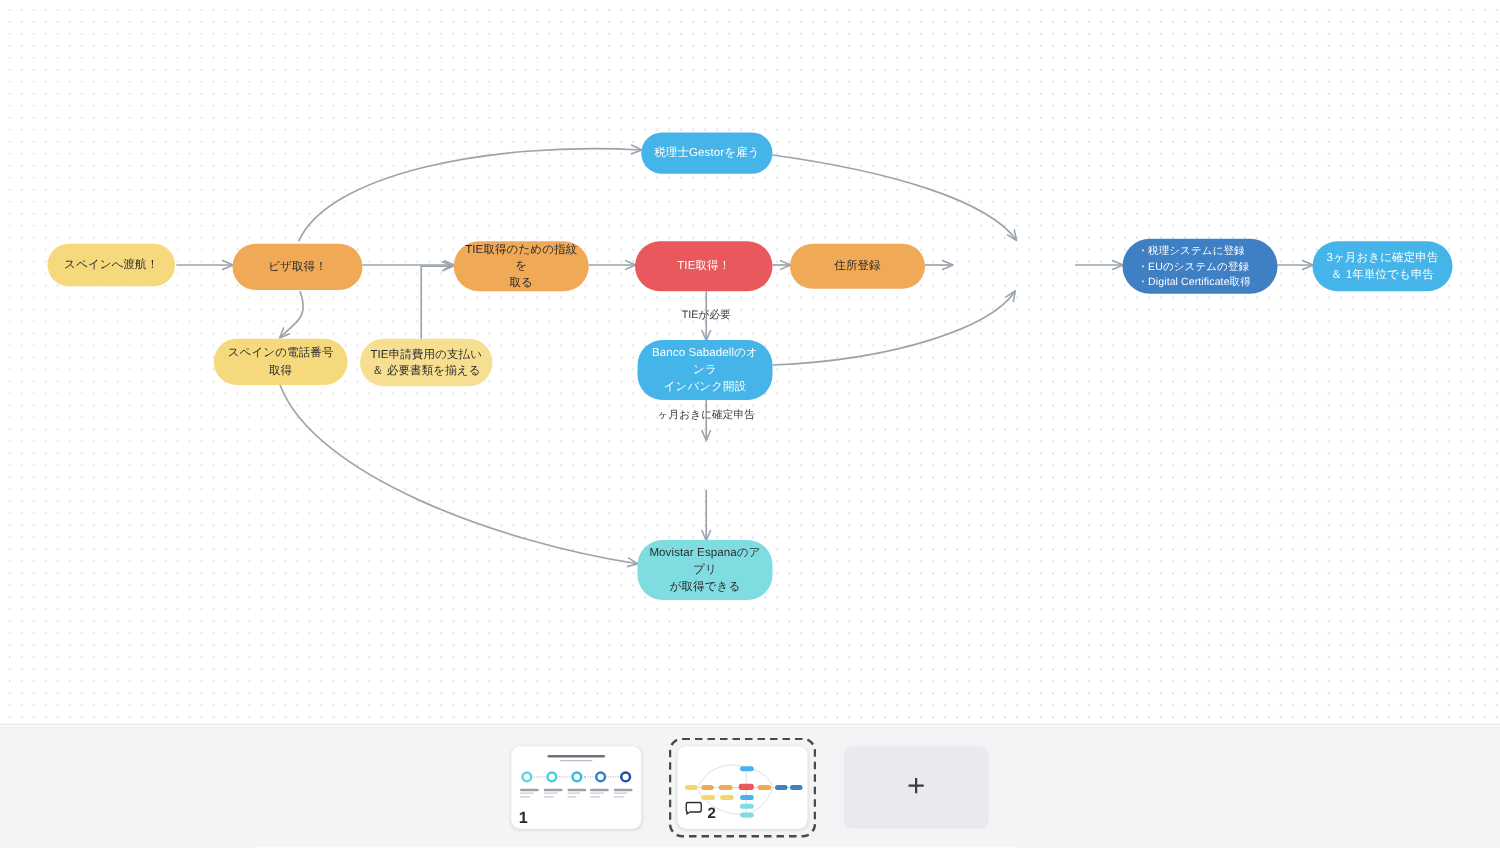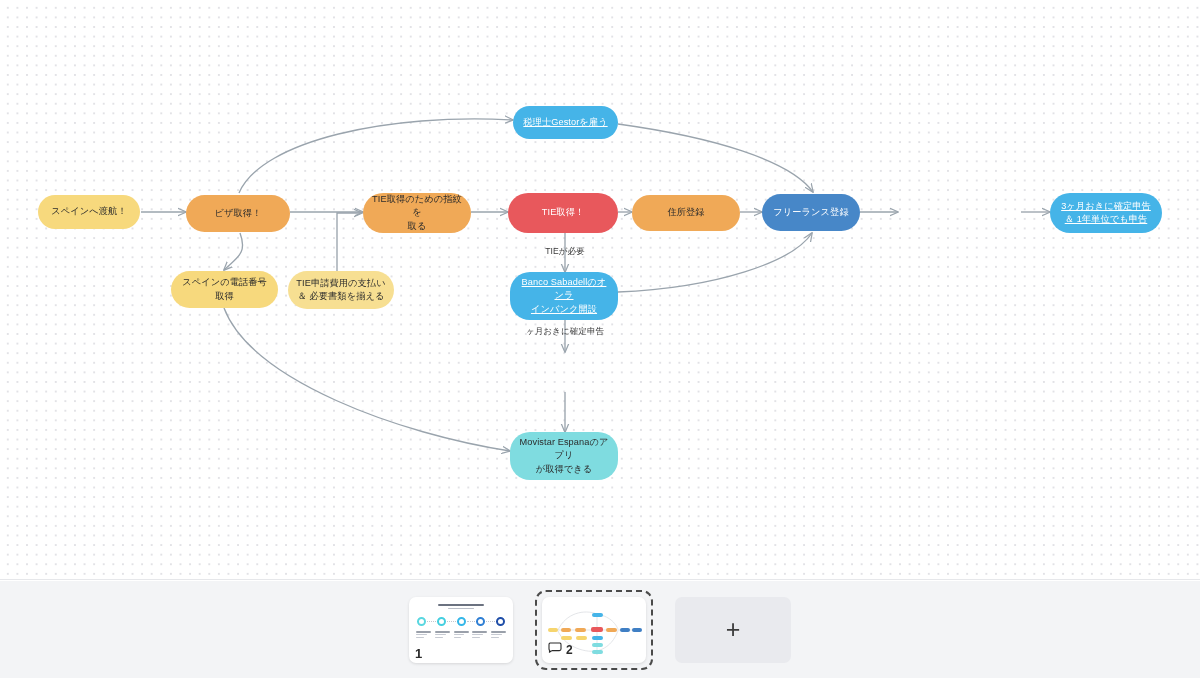--- a/index.html
+++ b/index.html
@@ -38,21 +38,21 @@
     padding: 3px 7px;
     white-space: pre-line;
     z-index: 3;
     user-select: none;
   }
   .node.pill { border-radius: 999px; }
   .node.c-yellow { background: #f7d97d; }
   .node.c-yellow2 { background: #f7df92; }
   .node.c-orange { background: #f0a957; }
   .node.c-red    { background: #e8585c; color: #ffffff; }
-  .node.c-blue-l { background: #45b4e8; color: #ffffff; text-decoration: underline; }
+  .node.c-blue-l { background: #45b4e8; color: #ffffff; }
   .node.c-blue   { background: #4787c8; color: #ffffff; }
   .node.c-blue-d { background: #3f7fc4; color: #ffffff; }
   .node.c-cyan   { background: #7fdce0; color: #2b2b2b; }
   .node.c-cyan-l { background: #a7e7ec; color: #2b2b2b; }
   .node.list { text-align: left; justify-content: flex-start; font-size: 8.4px; line-height: 1.5; padding-left: 12px; }
 
   .edge-label {
     position: absolute; z-index: 4;
     font-size: 8.6px; color: #3a3a3a;
     white-space: nowrap;
@@ -181,29 +181,31 @@
     <div class="node c-yellow2" style="left:288px; top:271px; width:106px; height:38px; border-radius:19px;">TIE申請費用の支払い
 ＆ 必要書類を揃える</div>
 
     <div class="node c-orange" style="left:363px; top:193px; width:108px; height:40px; border-radius:20px;">TIE取得のための指紋を
 取る</div>
 
     <div class="node pill c-red" style="left:508px; top:193px; width:110px; height:40px;">TIE取得！</div>
 
     <div class="node pill c-orange" style="left:632px; top:195px; width:108px; height:36px;">住所登録</div>
 
-    <div class="node pill c-blue" style="left:762px; top:194px; width:98px; height:37px;">フリーランス登録</div>
 
     <div class="node c-blue-l" style="left:510px; top:272px; width:108px; height:48px; border-radius:20px;">Banco Sabadellのオンラ
 インバンク開設</div>
 
 
     <div class="node c-cyan" style="left:510px; top:432px; width:108px; height:48px; border-radius:20px;">Movistar Espanaのアプリ
 が取得できる</div>
 
+    <div class="node list c-blue-d" style="left:898px; top:191px; width:124px; height:44px; border-radius:22px;">・税理システムに登録
+・EUのシステムの登録
+・Digital Certificate取得</div>
 
     <div class="node c-blue-l" style="left:1050px; top:193px; width:112px; height:40px; border-radius:20px;">3ヶ月おきに確定申告
 ＆ 1年単位でも申告</div>
 
     <div class="edge-label" style="left:565px; top:246px;">TIEが必要</div>
     <div class="edge-label" style="left:565px; top:326px;">ヶ月おきに確定申告</div>
   </div>
 
   <div id="toolbar">
 

